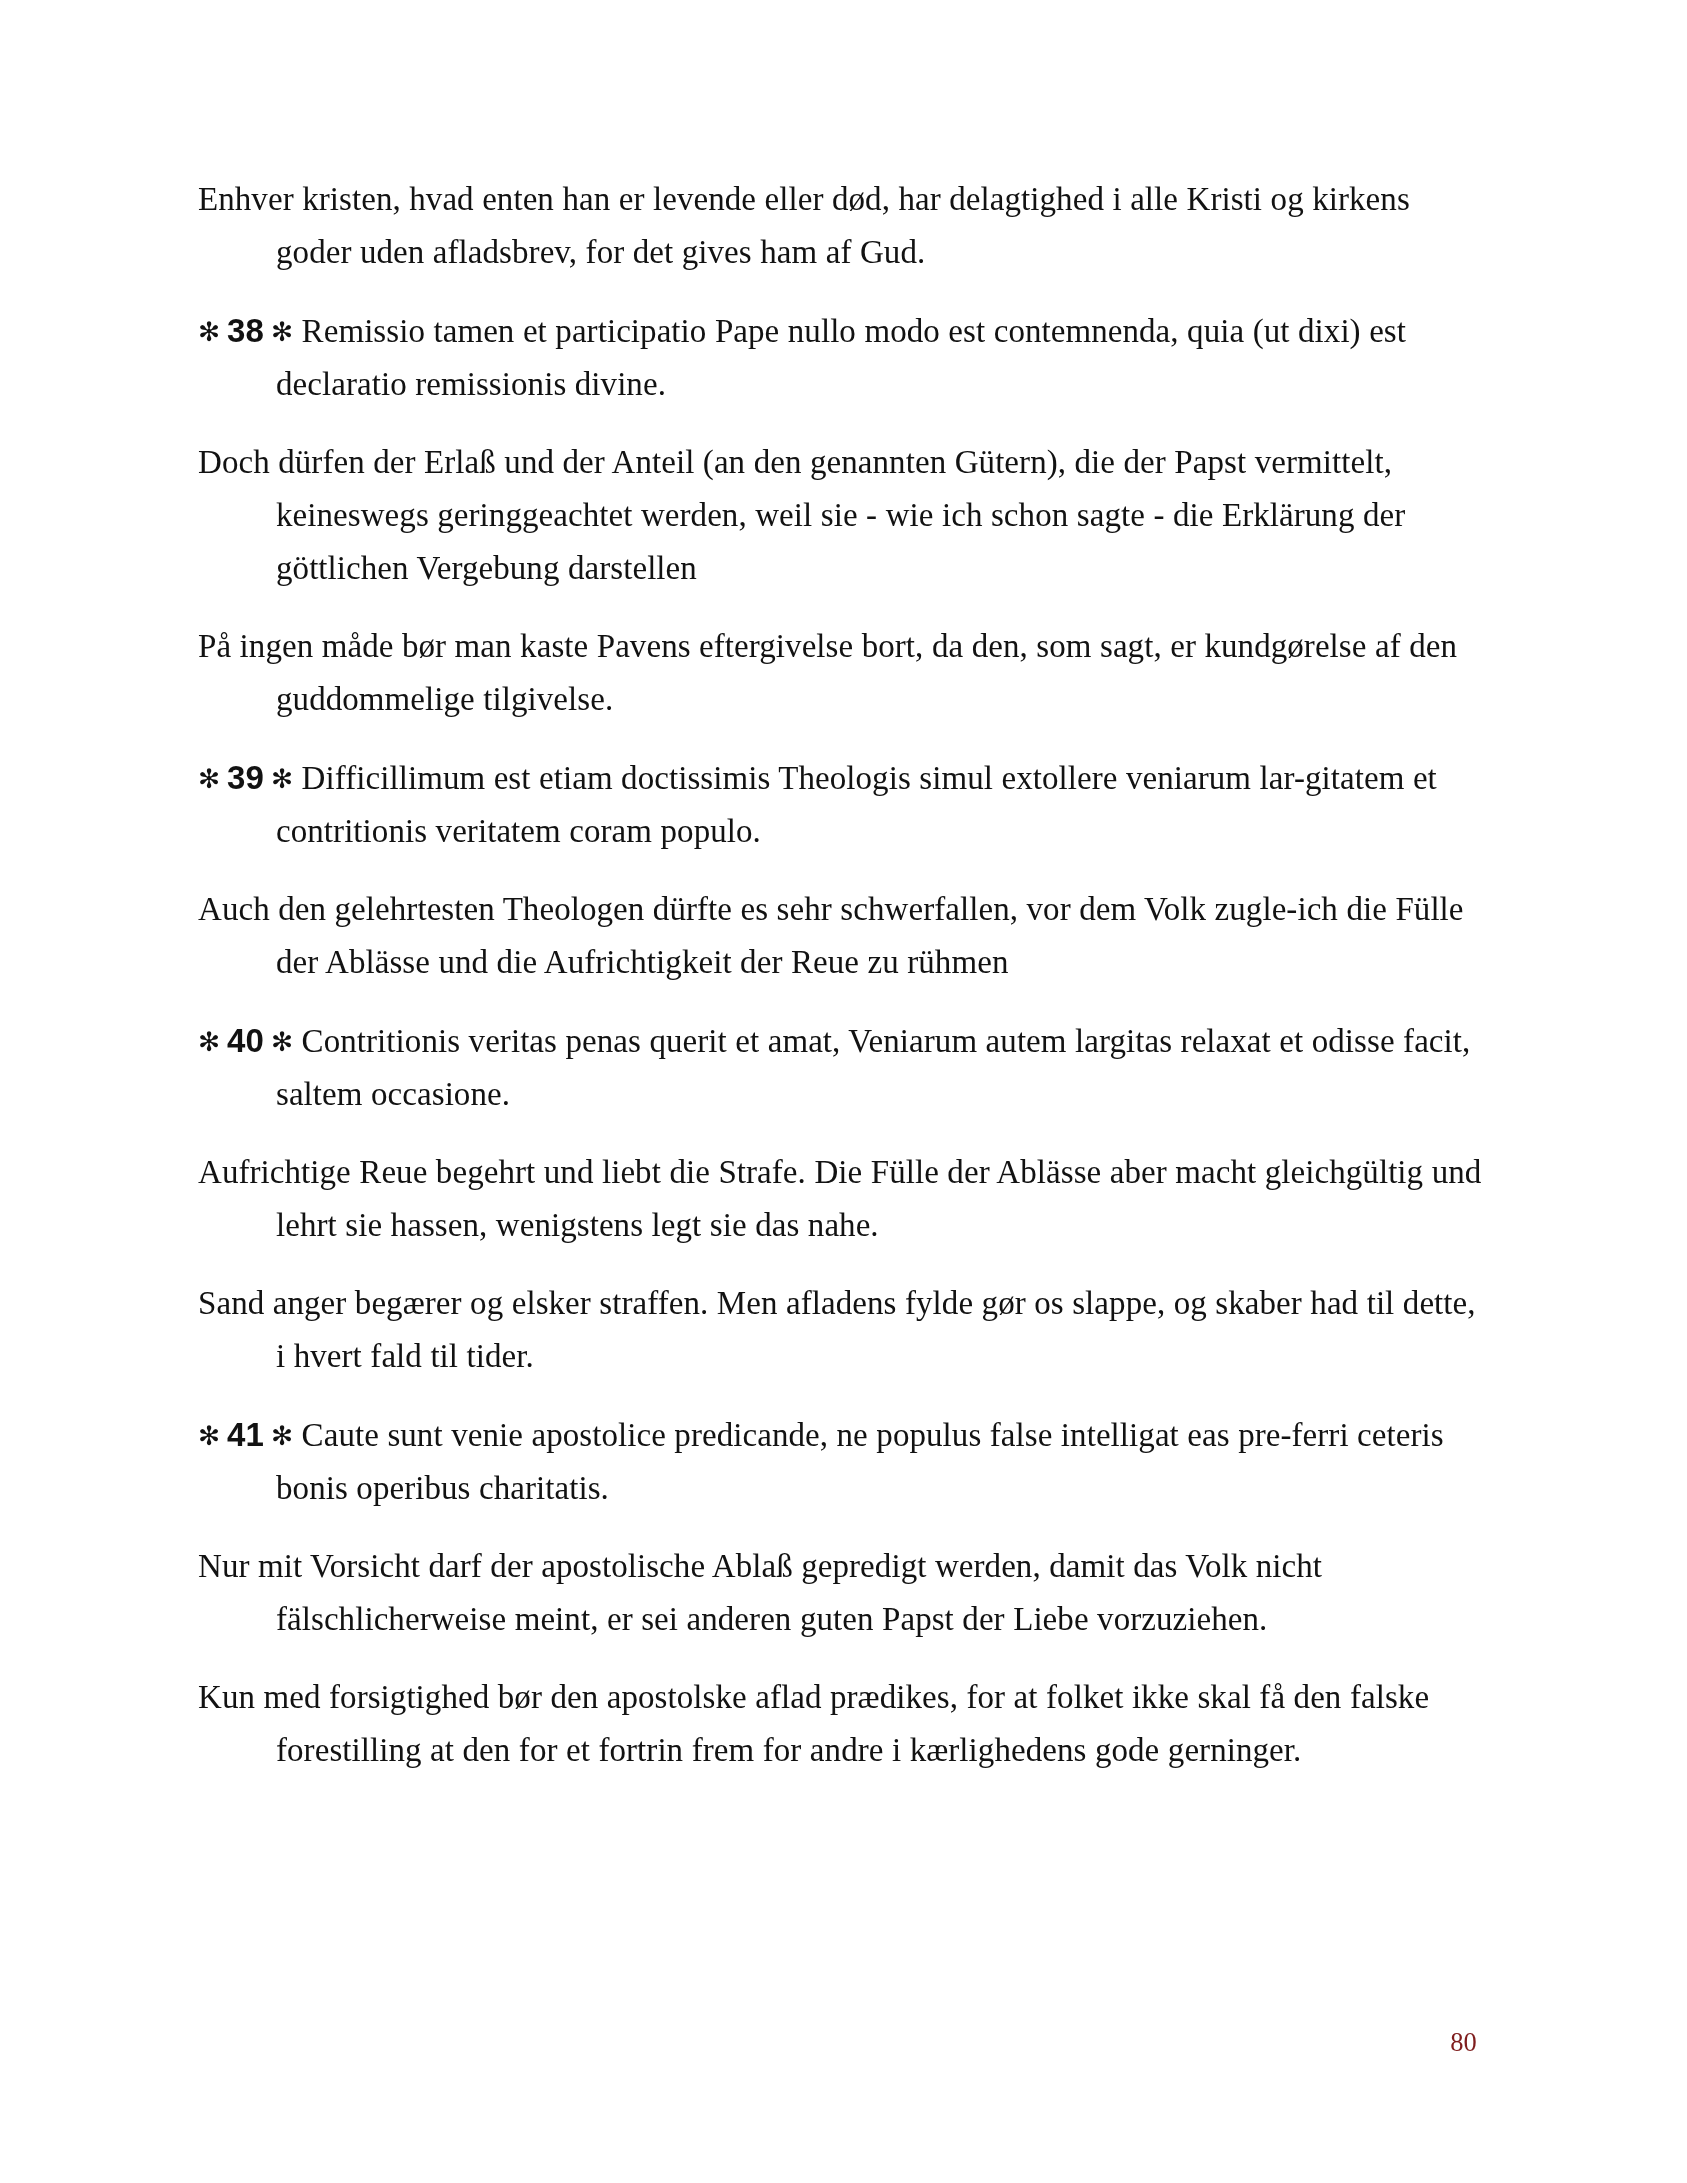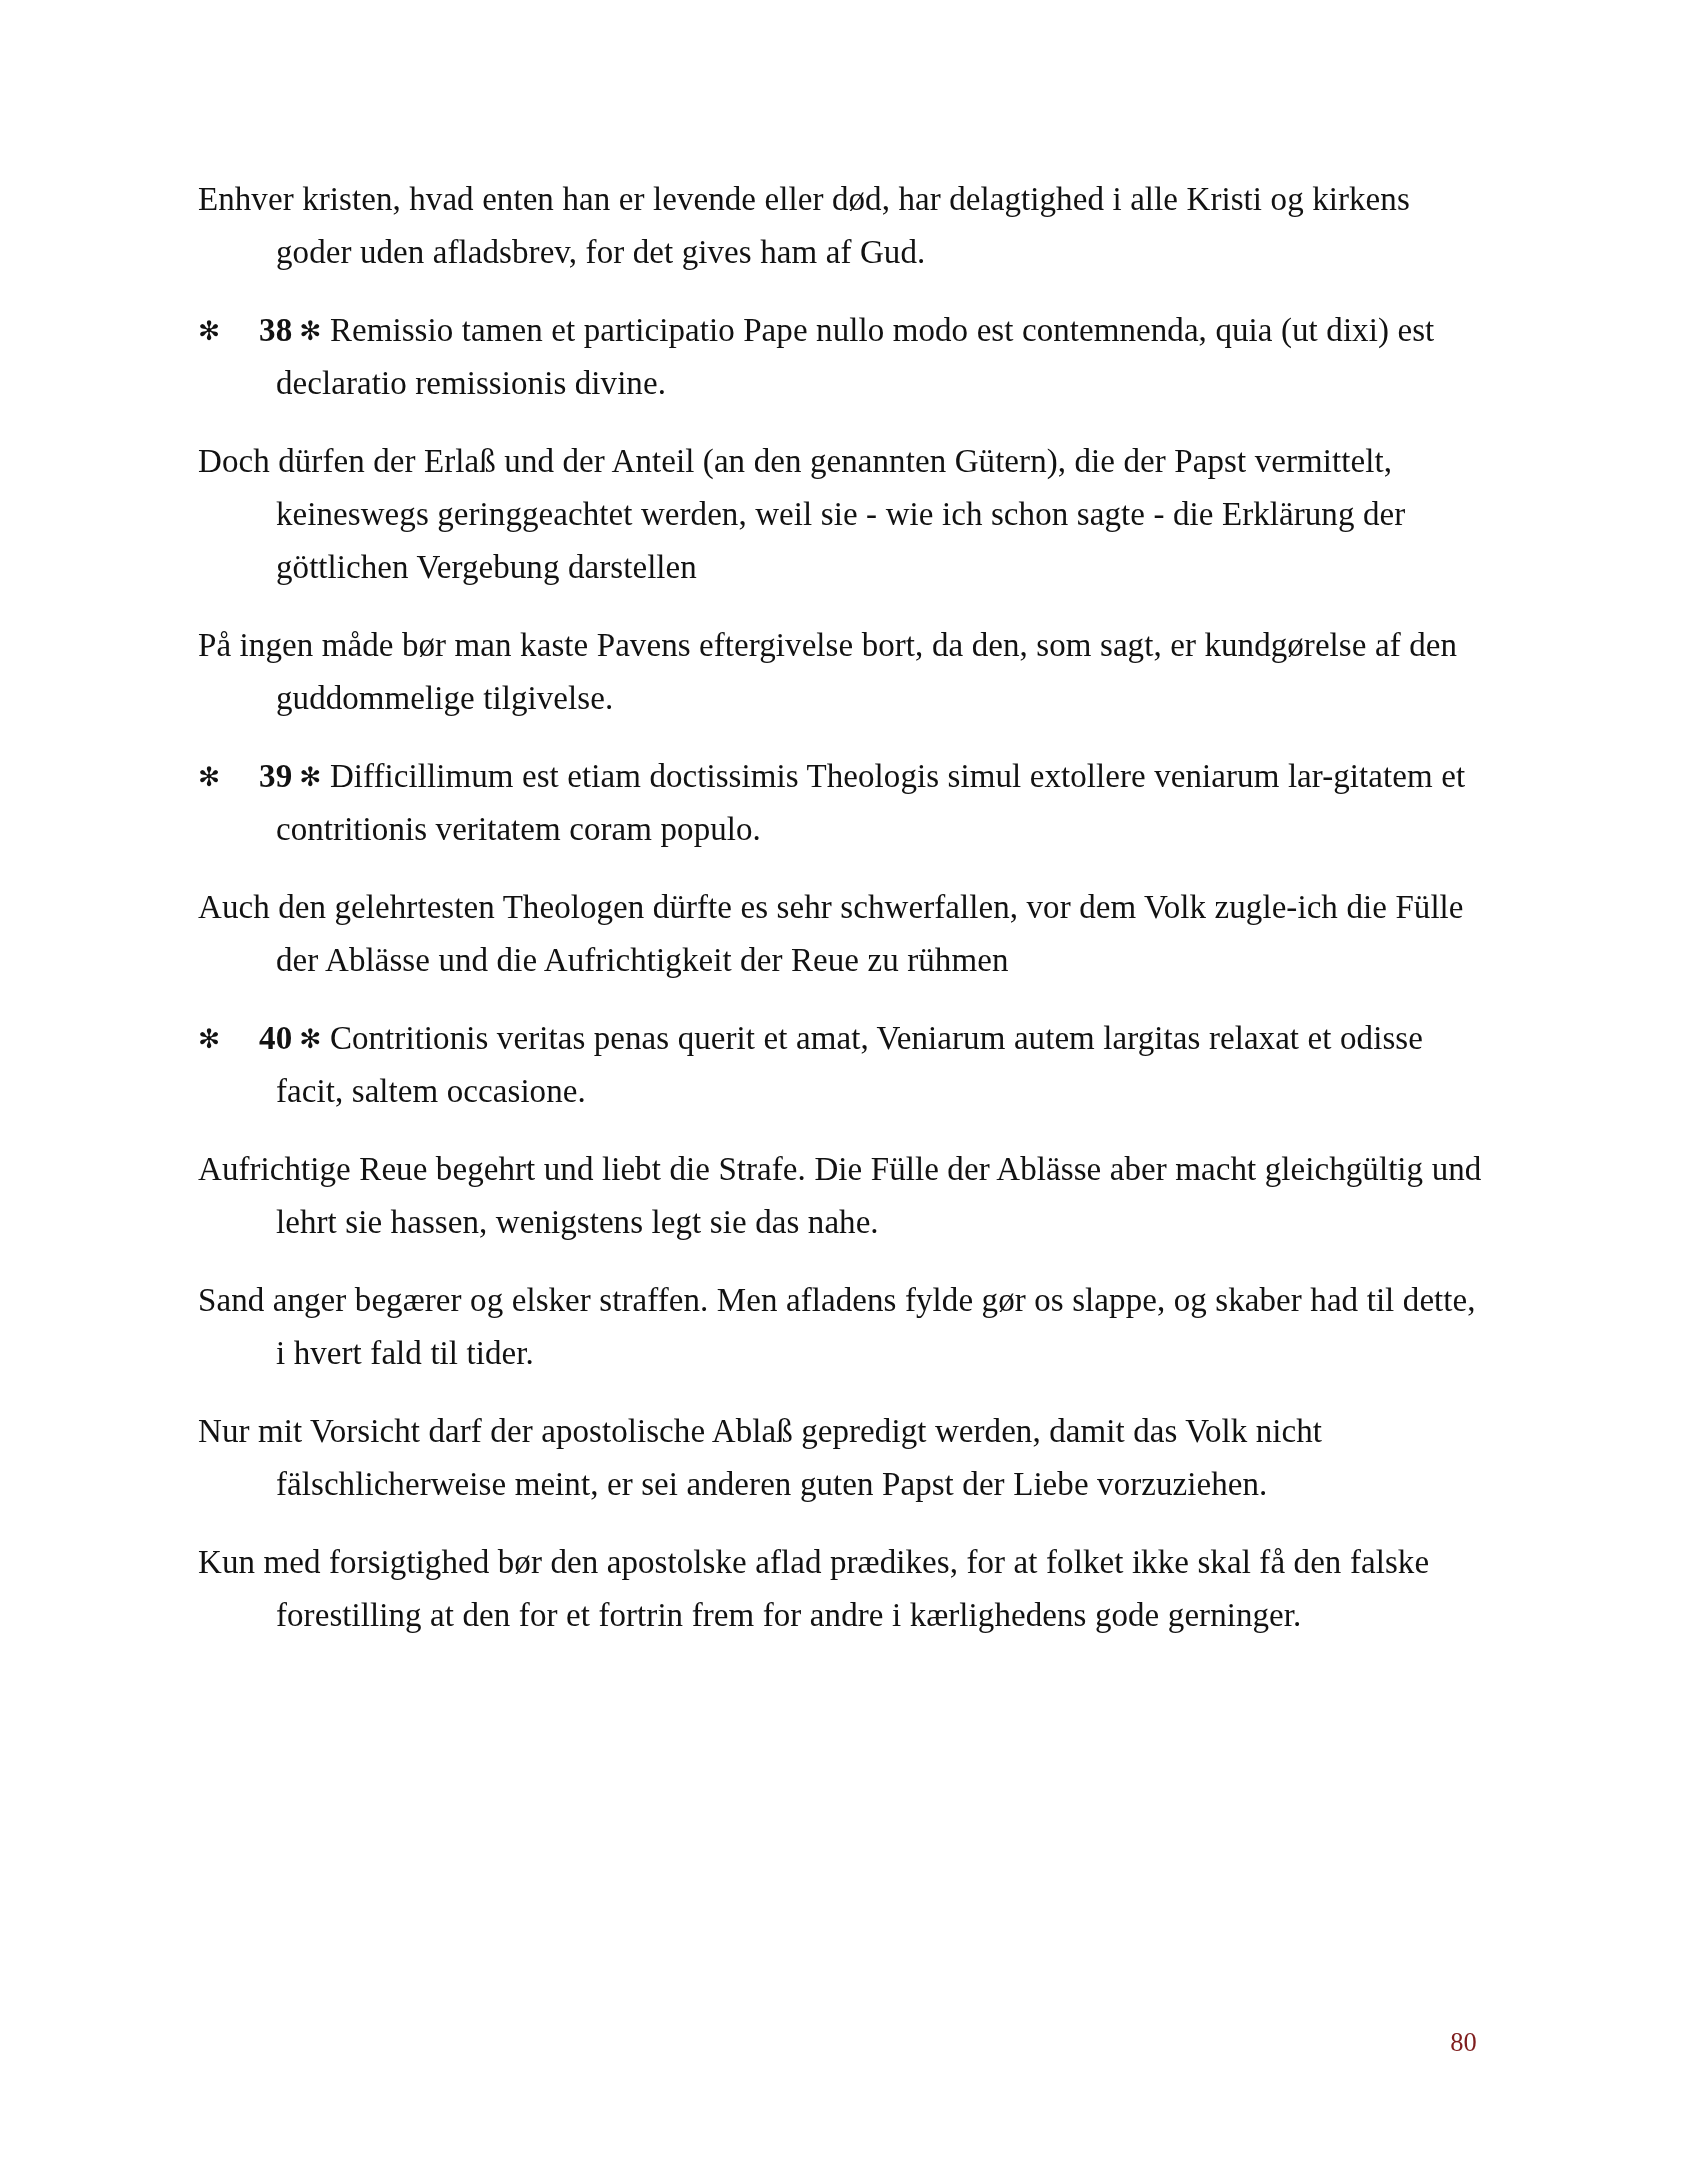--- a/index.html
+++ b/index.html
@@ -53,24 +53,23 @@
   .thesis-marker .flower {
     font-family: "DejaVu Sans", sans-serif;
     font-weight: 400;
     font-size: 0.80em;
     line-height: 1;
     position: relative;
     top: -0.04em;
   }
 
   .thesis-marker .num {
-    font-family: Liberation Serif, serif;
+    font-family: Liberation Sans, sans-serif;
     font-weight: 700;
     letter-spacing: 0.01em;
-    margin-left: 32px;
   }
 
   .thesis-body {
     font-weight: 400;
   }
 
   .page-number {
     position: absolute;
     left: 1424px;
     top: 2026px;
@@ -89,20 +88,21 @@
   <div class="text-column">
       <p class="para">Enhver kristen, hvad enten han er levende eller død, har delagtighed i alle Kristi og kirkens goder uden afladsbrev, for det gives ham af Gud.</p>
       <p class="para"><span class="thesis-marker"><span class="flower">✻</span> <span class="num">38</span> <span class="flower">✻</span></span> <span class="thesis-body">Remissio tamen et participatio Pape nullo modo est contemnenda, quia (ut dixi) est declaratio remissionis divine.</span></p>
       <p class="para">Doch dürfen der Erlaß und der Anteil (an den genannten Gütern), die der Papst vermittelt, keineswegs geringgeachtet werden, weil sie - wie ich schon sagte - die Erklärung der göttlichen Vergebung darstellen</p>
       <p class="para">På ingen måde bør man kaste Pavens eftergivelse bort, da den, som sagt, er kundgørelse af den guddommelige tilgivelse.</p>
       <p class="para"><span class="thesis-marker"><span class="flower">✻</span> <span class="num">39</span> <span class="flower">✻</span></span> <span class="thesis-body">Difficillimum est etiam doctissimis Theologis simul extollere veniarum lar-gitatem et contritionis veritatem coram populo.</span></p>
       <p class="para">Auch den gelehrtesten Theologen dürfte es sehr schwerfallen, vor dem Volk zugle-ich die Fülle der Ablässe und die Aufrichtigkeit der Reue zu rühmen</p>
       <p class="para"><span class="thesis-marker"><span class="flower">✻</span> <span class="num">40</span> <span class="flower">✻</span></span> <span class="thesis-body">Contritionis veritas penas querit et amat, Veniarum autem largitas relaxat et odisse facit, saltem occasione.</span></p>
       <p class="para">Aufrichtige Reue begehrt und liebt die Strafe. Die Fülle der Ablässe aber macht gleichgültig und lehrt sie hassen, wenigstens legt sie das nahe.</p>
       <p class="para">Sand anger begærer og elsker straffen. Men afladens fylde gør os slappe, og skaber had til dette, i hvert fald til tider.</p>
+      <p class="para"><span class="thesis-marker"><span class="flower">✻</span> <span class="num">41</span> <span class="flower">✻</span></span> <span class="thesis-body">Caute sunt venie apostolice predicande, ne populus false intelligat eas pre-ferri ceteris bonis operibus charitatis.</span></p>
       <p class="para">Nur mit Vorsicht darf der apostolische Ablaß gepredigt werden, damit das Volk nicht fälschlicherweise meint, er sei anderen guten Papst der Liebe vorzuziehen.</p>
       <p class="para">Kun med forsigtighed bør den apostolske aflad prædikes, for at folket ikke skal få den falske forestilling at den for et fortrin frem for andre i kærlighedens gode gerninger.</p>
     </div>
 
   <div class="page-number">80</div>
 
 </div>
 
 
 </body></html>

